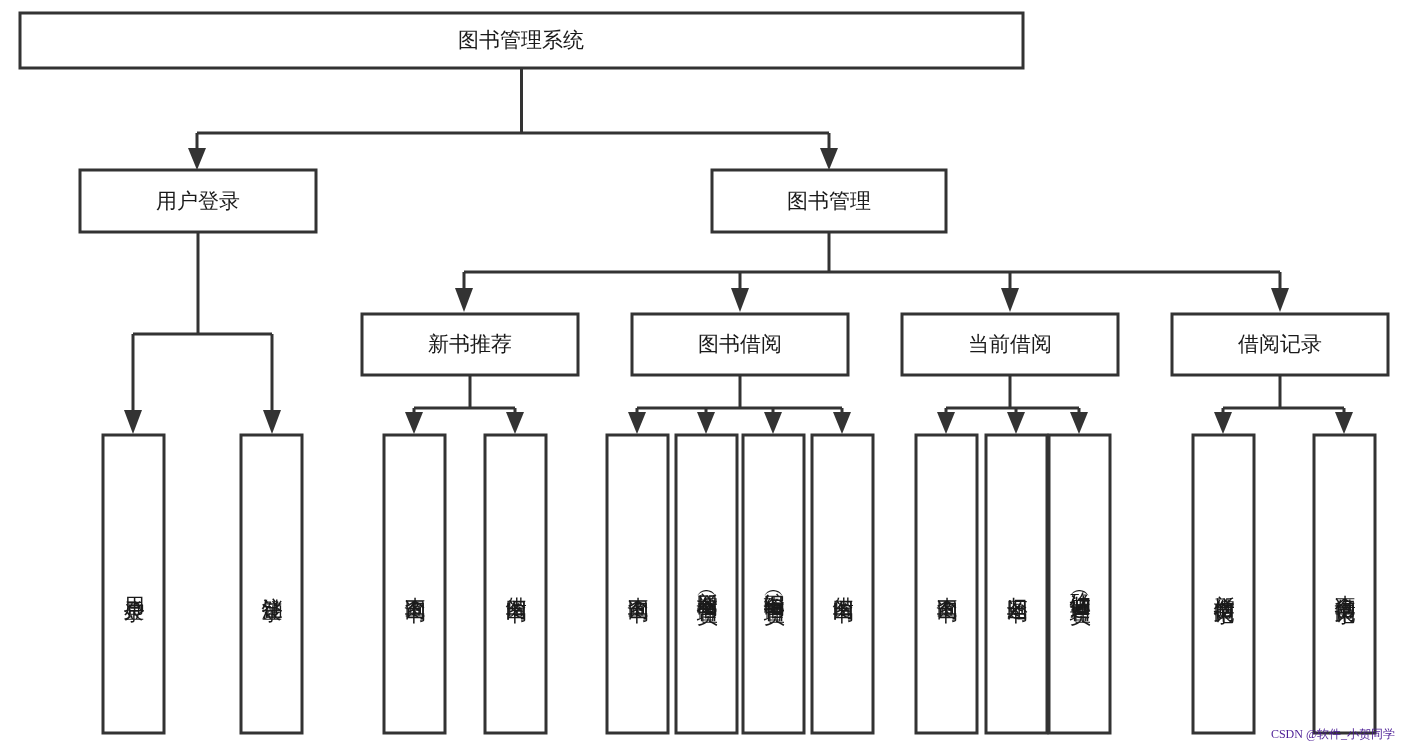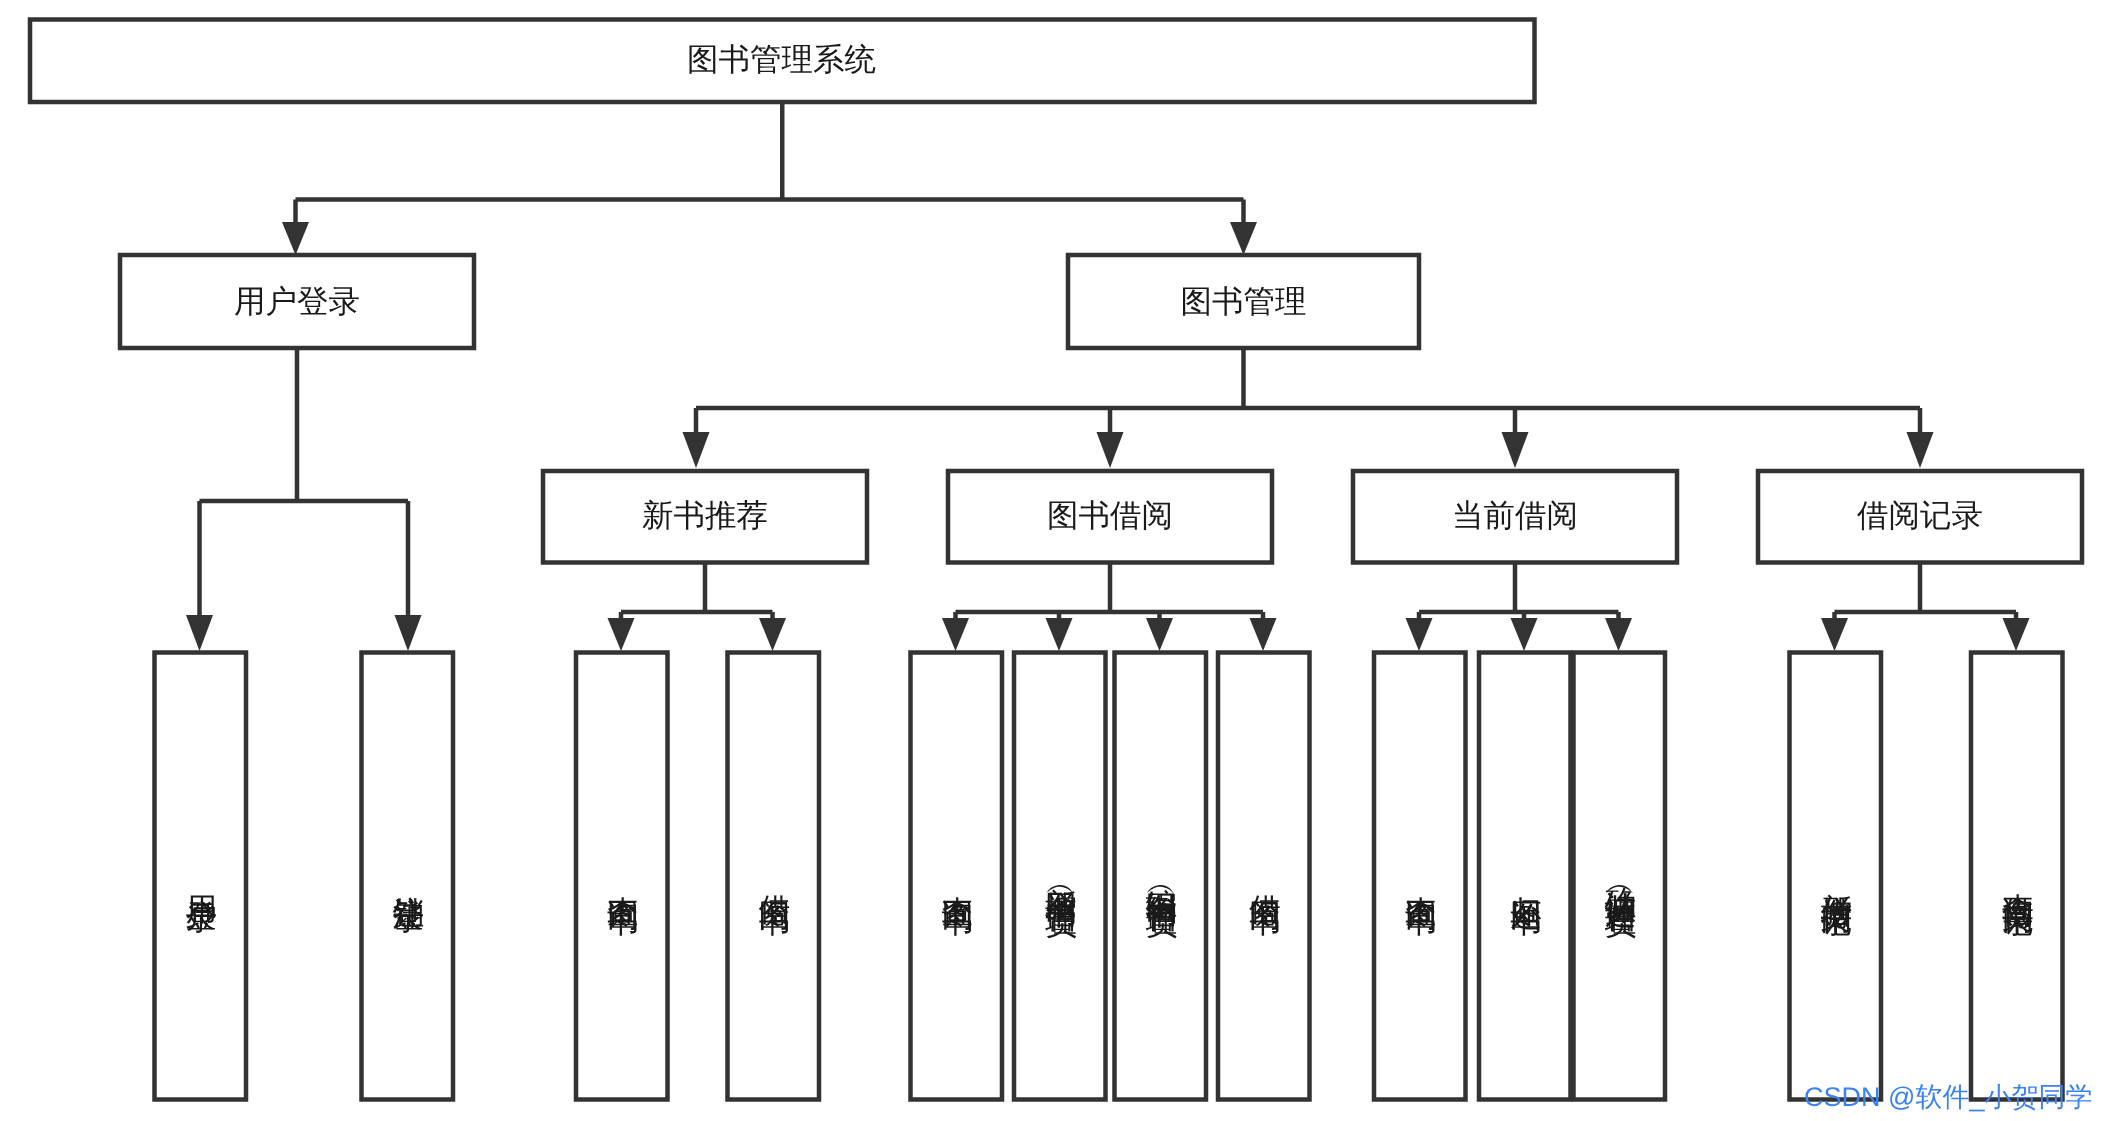--- a/index.html
+++ b/index.html
@@ -44,23 +44,23 @@
     stroke-linecap: butt;
   }
   .arrow-head {
     fill: #333333;
     stroke: none;
   }
   .watermark {
     position: absolute;
     right: 10px;
     bottom: 4px;
-    font-family: Liberation Sans, sans-serif;
-    font-size: 18px;
-    color: #3b82f6;
+    font-family: Liberation Serif, serif;
+    font-size: 12px;
+    color: #4c1d95;
     white-space: nowrap;
     user-select: none;
     pointer-events: none;
   }
   .leaf-fo {
     overflow: visible;
   }
   .leaf-vert-text {
     width: 100%;
     height: 100%;

